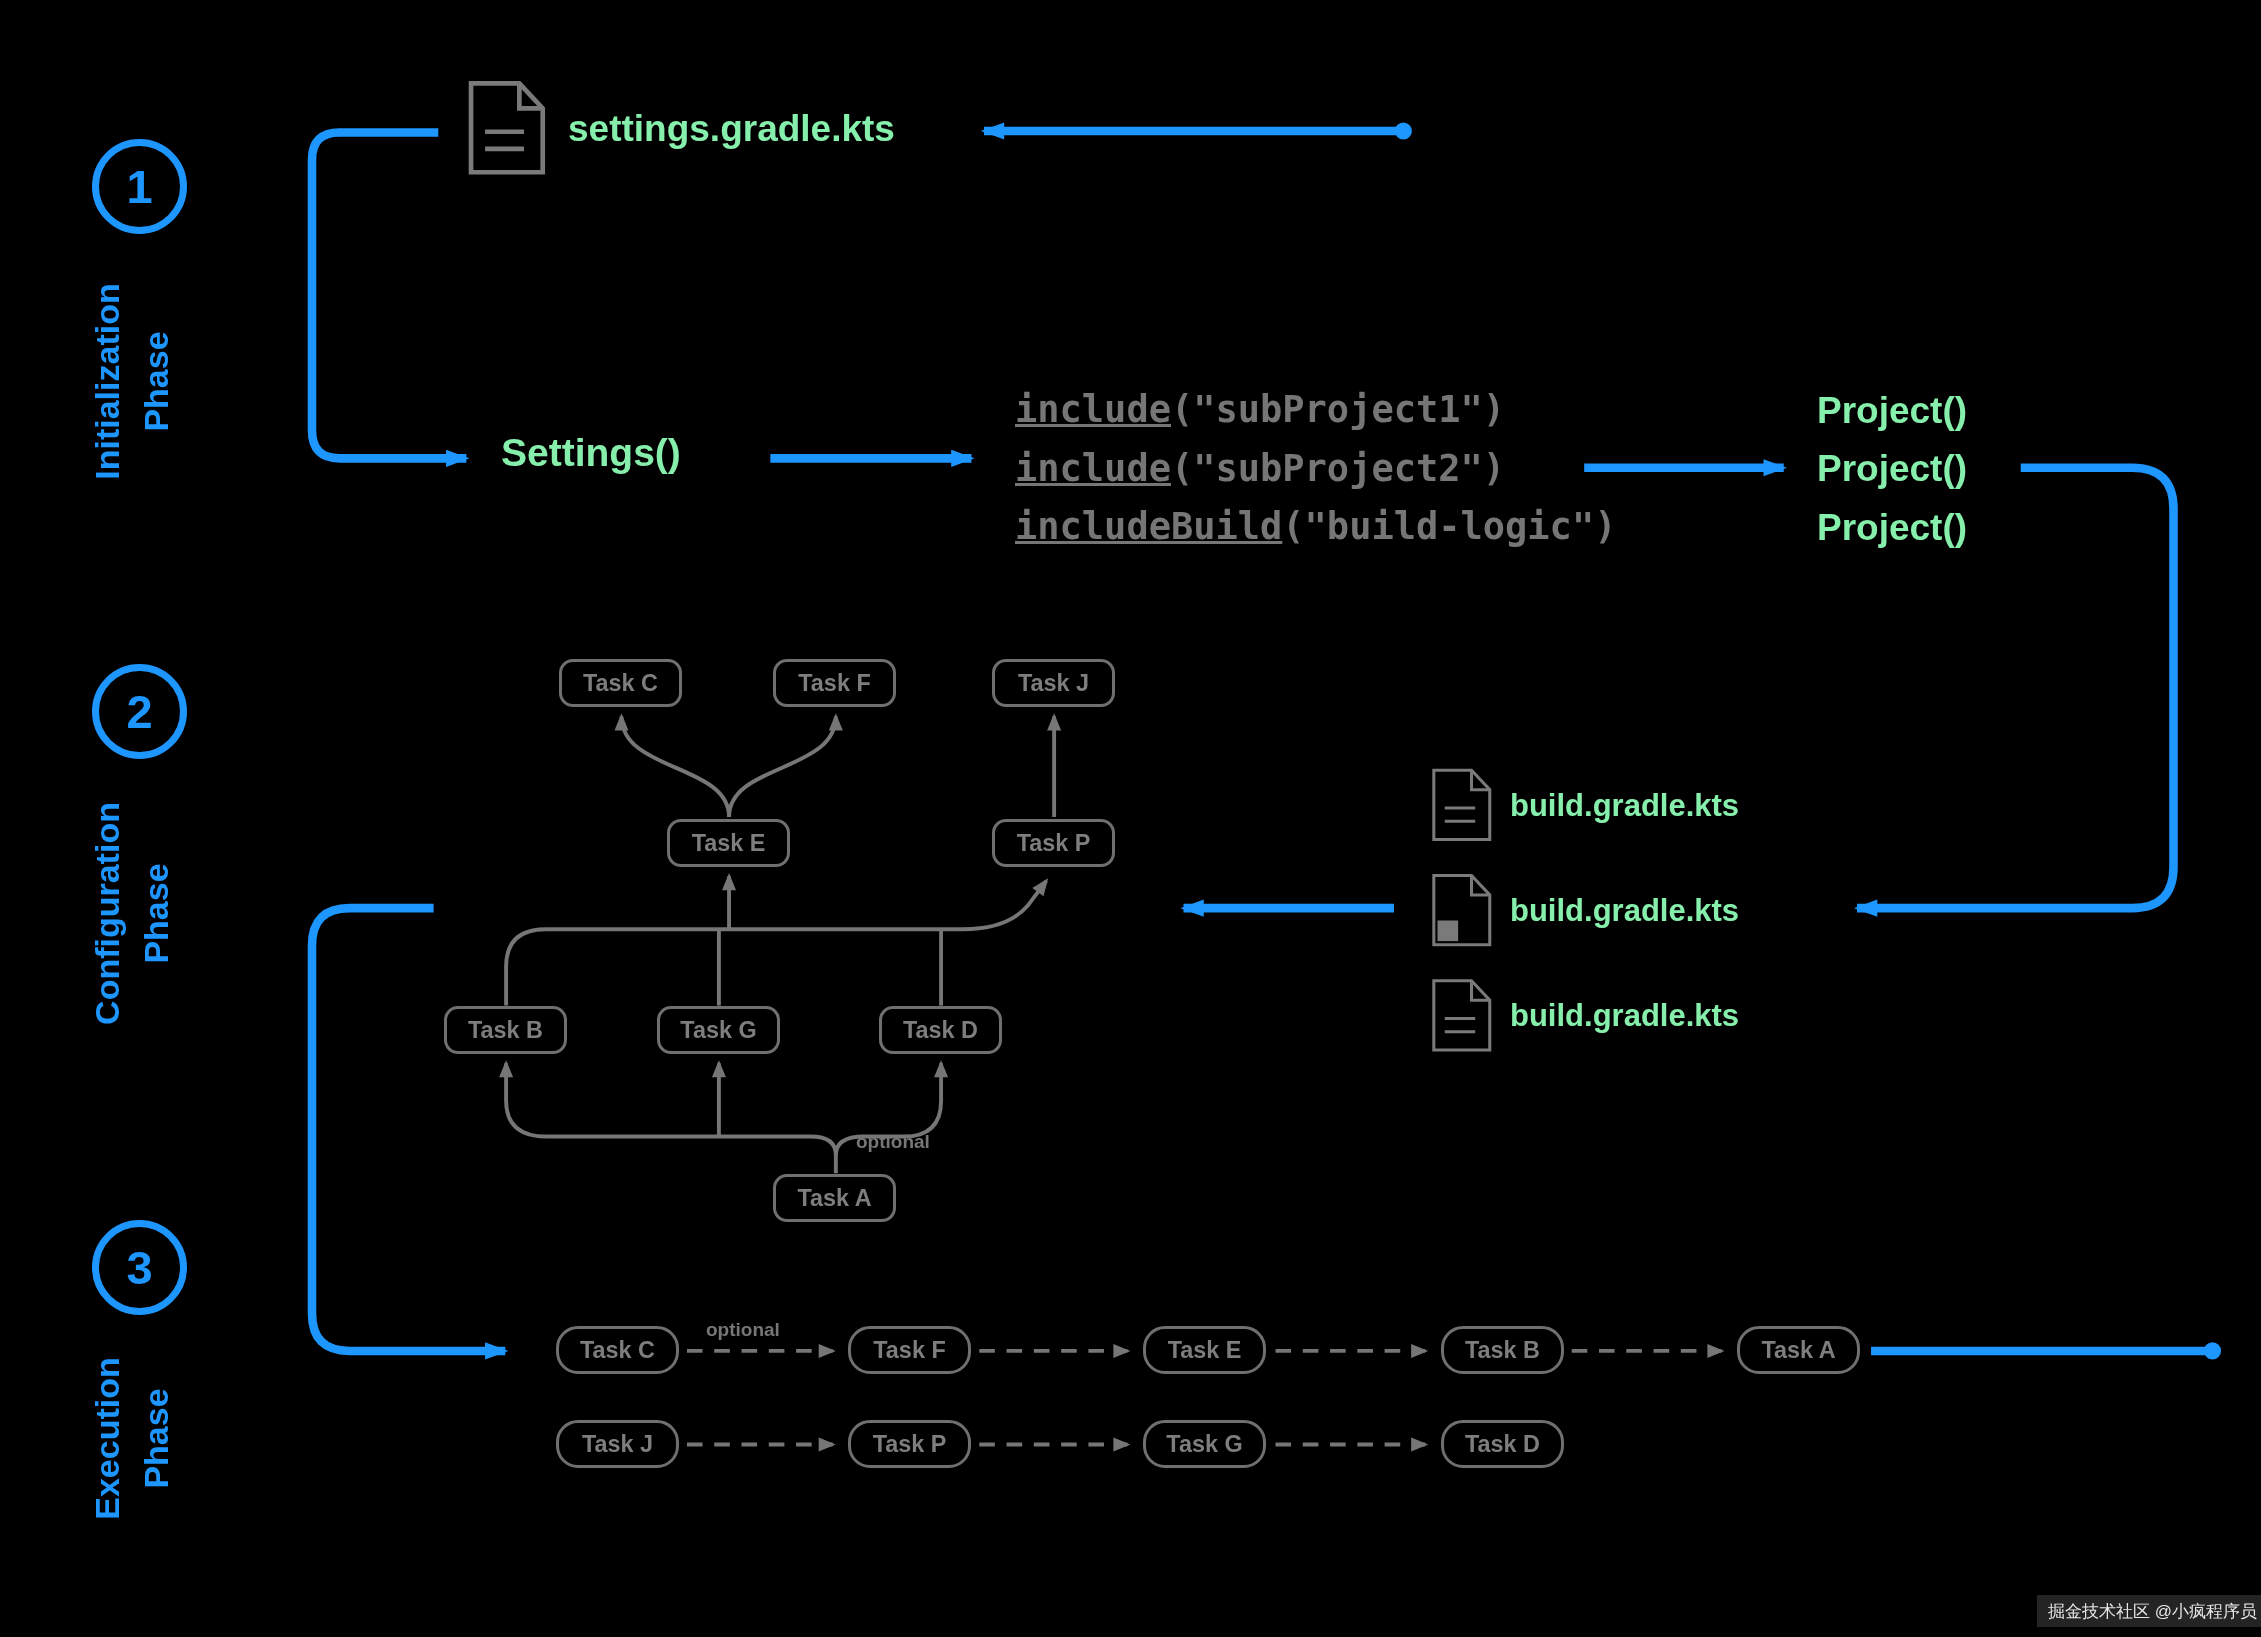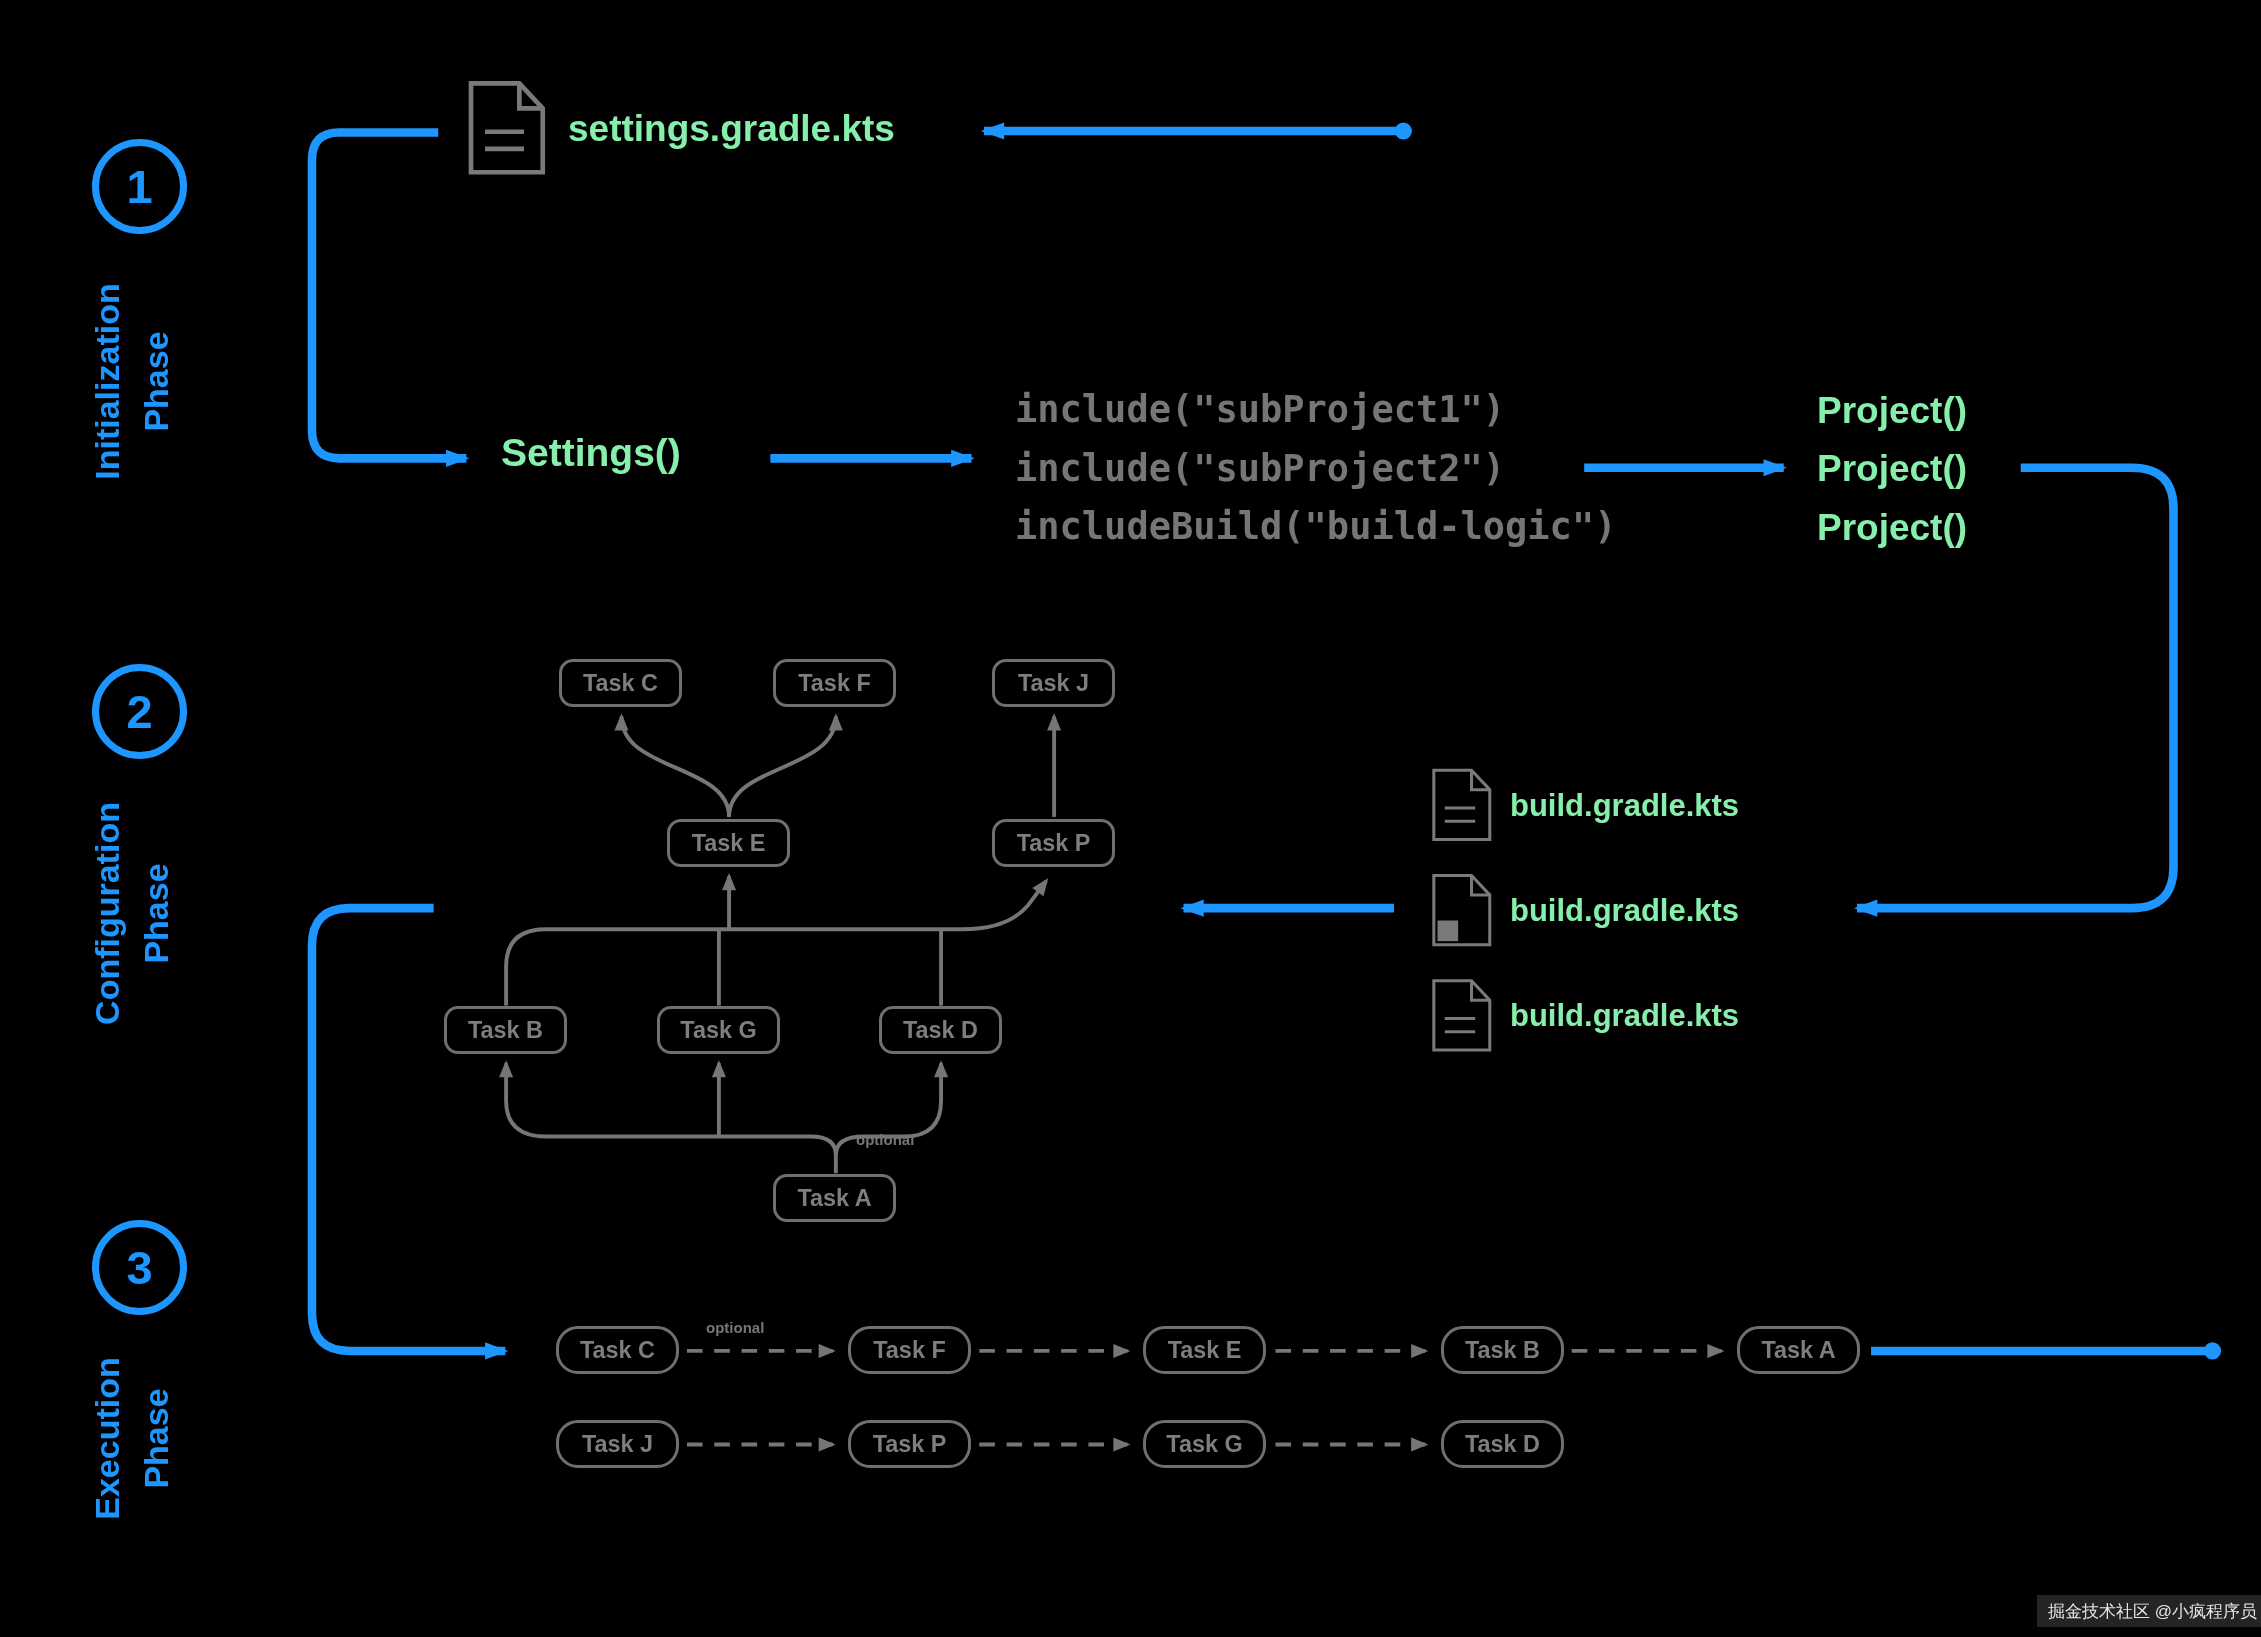--- a/index.html
+++ b/index.html
@@ -10,27 +10,27 @@
          display:flex;align-items:center;justify-content:center;
          font-size:47px;font-weight:bold;color:#1e96ff;}
   .phase-label{position:absolute;width:499px;height:109px;transform:rotate(-90deg);
                text-align:center;color:#1e96ff;font-weight:bold;font-size:34px;line-height:1.45;}
   
   .title{position:absolute;left:1481px;top:84px;width:694px;text-align:right;
          font-size:74px;font-weight:bold;color:#7b7b7b;letter-spacing:-1.6px;}
   
   .code-line{position:absolute;font-family:"DejaVu Sans Mono",monospace;font-weight:bold;
              font-size:37px;color:#767676;white-space:nowrap;}
-  .code-line .u{}
+  .code-line .u{text-decoration:underline;}
   
   .task{position:absolute;width:117px;height:42px;border:3.9px solid #6f6f6f;border-radius:14px;
         display:flex;align-items:center;justify-content:center;
         font-size:23.4px;font-weight:bold;color:#7e7e7e;background:#000;text-align:center;}
   .task.exec{border-radius:22px;}
-  .small-label{position:absolute;font-size:15px;font-weight:bold;color:#767676;white-space:nowrap;}
+  .small-label{position:absolute;font-size:19px;font-weight:bold;color:#767676;white-space:nowrap;}
   .file-label{position:absolute;font-size:31px;font-weight:bold;color:#86efac;white-space:nowrap;}
   .watermark{position:absolute;left:2037px;top:1595px;padding:4.7px 11px;
              background:rgba(130,130,130,.28);color:#e6e6e6;font-size:17px;white-space:nowrap;}
   svg.overlay{position:absolute;left:0;top:0;}
 </style>
 </head>
 <body>
 
 <div class="canvas">
 

